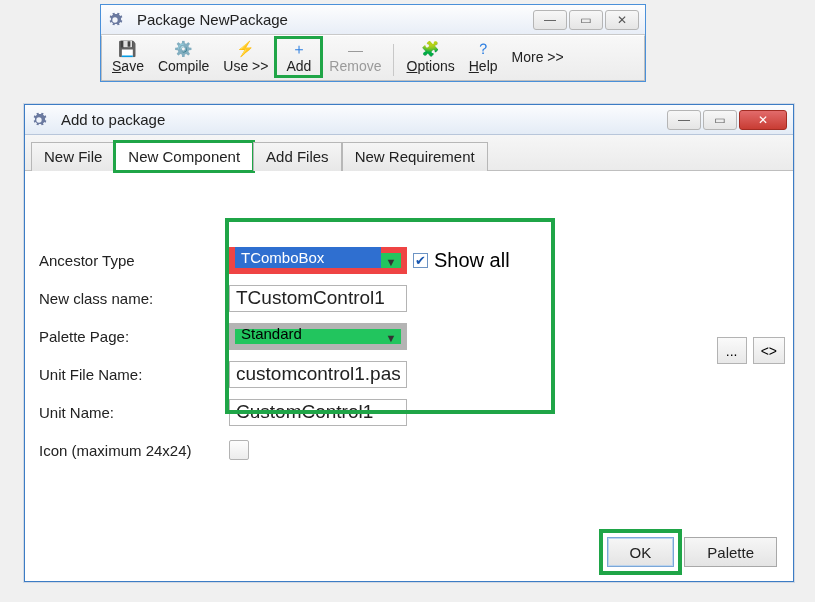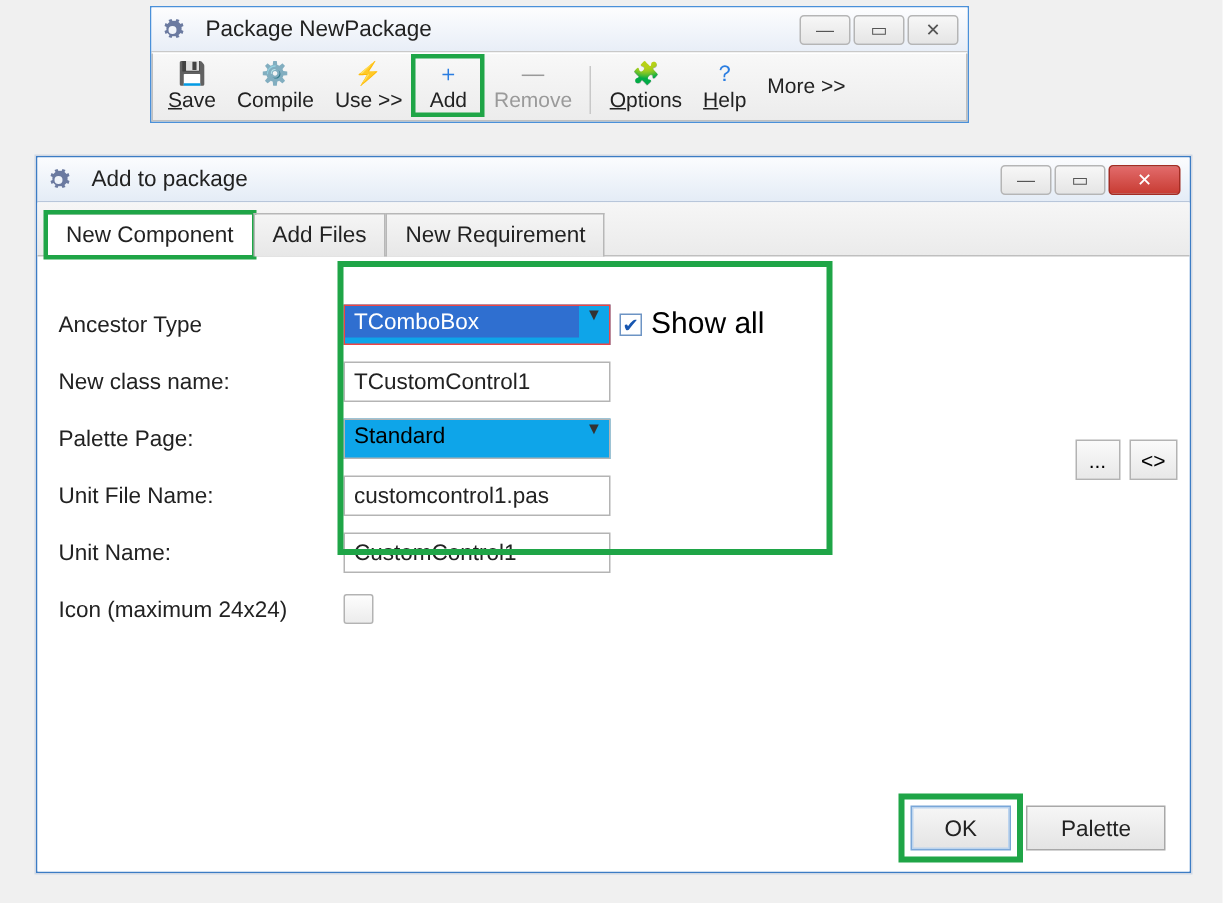--- a/index.html
+++ b/index.html
@@ -136,20 +136,21 @@
     position: relative;
     top: 1px;
   }
   .tab.active {
     background: #fff;
     border-bottom: 1px solid #fff;
   }
   .form-area {
     padding: 26px 14px;
     position: relative;
+    margin-top: 44px;
   }
   .row {
     display: flex;
     align-items: center;
     height: 38px;
   }
   .row .label {
     width: 190px;
     font-size: 15px;
     color: #222;
@@ -157,31 +158,31 @@
   .field-wrap {
     display: flex;
     align-items: center;
     gap: 6px;
   }
   .textfield {
     width: 178px;
     height: 27px;
     border: 1px solid #b4b4b4;
     padding: 2px 6px;
-    font-size: 15px;
+    font-size: 19px;
     color: #222;
     background: #fff;
   }
   .combo {
     display: flex;
-    align-items: flex-start;
+    align-items: flex-end;
     width: 178px;
     height: 27px;
-    border: 1px solid #ef4444;
-    background: #0ea5e9;
+    border: 6px solid #ef4444;
+    background: #22c55e;
   }
   .combo .val {
     flex: 1;
     padding: 2px 6px;
     font-size: 15px;
   }
   .combo .val.selected {
     background: #2f6fd0;
     color: #fff;
   }
@@ -319,20 +320,21 @@
       <span>Add to package</span>
     </div>
     <div class="win-controls">
       <div class="win-btn">—</div>
       <div class="win-btn">▭</div>
       <div class="win-btn close-red">✕</div>
     </div>
   </div>
   <div class="dialog-body">
     <div class="tabs">
+      <div class="tab">New File</div>
       <div class="tab active highlight-green">New Component</div>
       <div class="tab">Add Files</div>
       <div class="tab">New Requirement</div>
     </div>
 
     <div class="form-area">
       <div class="row">
         <div class="label">Ancestor Type</div>
         <div class="field-wrap">
           <div class="combo">

